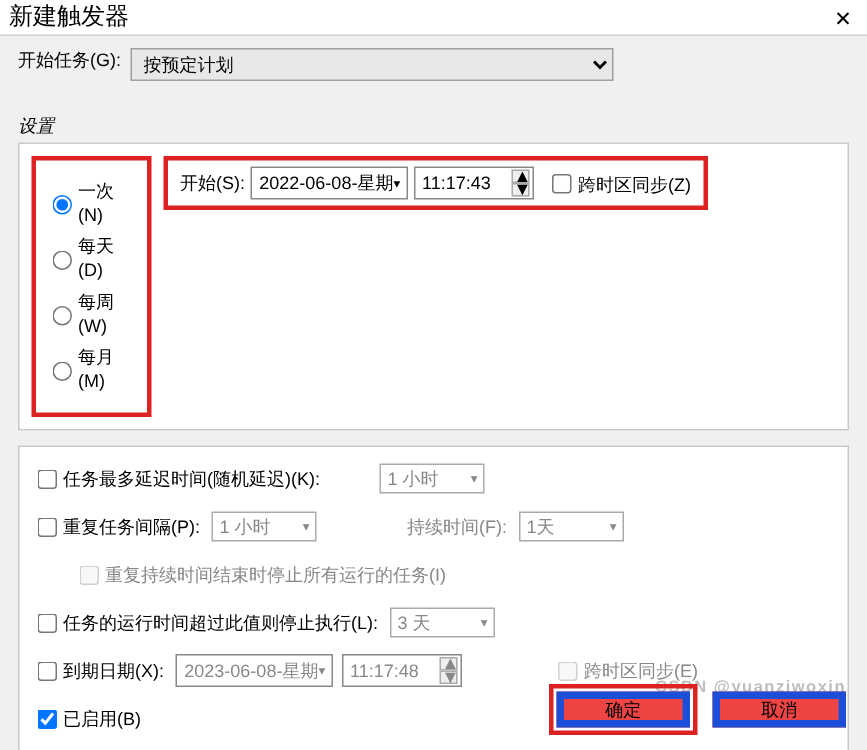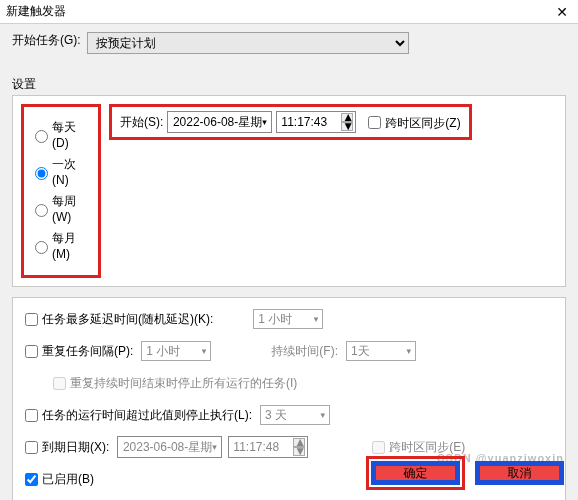--- a/index.html
+++ b/index.html
@@ -1,24 +1,24 @@
 <!DOCTYPE html>
 <html><head>
 <meta charset="utf-8">
 <style>
 * { box-sizing: border-box; font-family: "Microsoft YaHei", SimSun, Arial, sans-serif; font-size: 12px; }
 body { margin: 0; background: #f0f0f0; width: 578px; height: 500px; position: relative; }
 .titlebar { height: 24px; background: #fff; display: flex; align-items: center; justify-content: space-between; padding: 0 6px; border-bottom: 1px solid #d0d0d0; }
-.titlebar .title { font-size: 12px; }
+.titlebar .title { font-size: 16px; }
 .titlebar .close { width: 20px; text-align: center; font-size: 14px; }
 .content { padding: 8px 12px 0 12px; }
 .row { display: flex; align-items: flex-start; margin-bottom: 22px; }
 .lbl { margin-right: 6px; }
 select.main { height: 22px; border: 1px solid #a0a0a0; background: #e8e8e8; width: 322px; padding: 0 4px; }
-.fieldset-label { margin: 2px 0 2px 0; }
+.fieldset-label { margin: 2px 0 2px 0; font-style: italic; }
 .box { border: 1px solid #c8c8c8; background: #fff; padding: 8px; margin-bottom: 10px; position: relative; }
 .sched-box { display: flex; }
 .radios { border: 3px solid #d22; padding: 6px 8px 8px 6px; width: 80px; }
 .radios label { display: flex; align-items: center; margin: 6px 0; cursor: pointer; }
 .radios input { margin-right: 4px; }
 .start-area { border: 3px solid #d22; padding: 6px 8px; margin-left: 8px; height: 36px; display: flex; align-items: center; }
 .start-area .lbl2 { margin-right: 4px; }
 .datebox, .timebox { border: 1px solid #888; height: 22px; display: inline-flex; align-items: center; background: #fff; }
 .datebox { width: 105px; padding: 0 4px; justify-content: center; }
 .datebox .carr { font-size: 9px; }
@@ -54,26 +54,26 @@
     <span class="lbl">开始任务(G):</span>
     <select class="main">
       <option>按预定计划</option>
     </select>
   </div>
 
   <div class="fieldset-label">设置</div>
   <div class="box sched-box">
     <div class="radios">
       <label>
+          <input type="radio" name="sch" checked="" style="">
+          <span>一次(N)</span>
+        </label>
+      <label>
           <input type="radio" name="sch" style="">
           <span>每天(D)</span>
-        </label>
-      <label>
-          <input type="radio" name="sch" checked="" style="">
-          <span>一次(N)</span>
         </label>
       <label>
           <input type="radio" name="sch" style="">
           <span>每周(W)</span>
         </label>
       <label>
           <input type="radio" name="sch" style="">
           <span>每月(M)</span>
         </label>
     </div>

